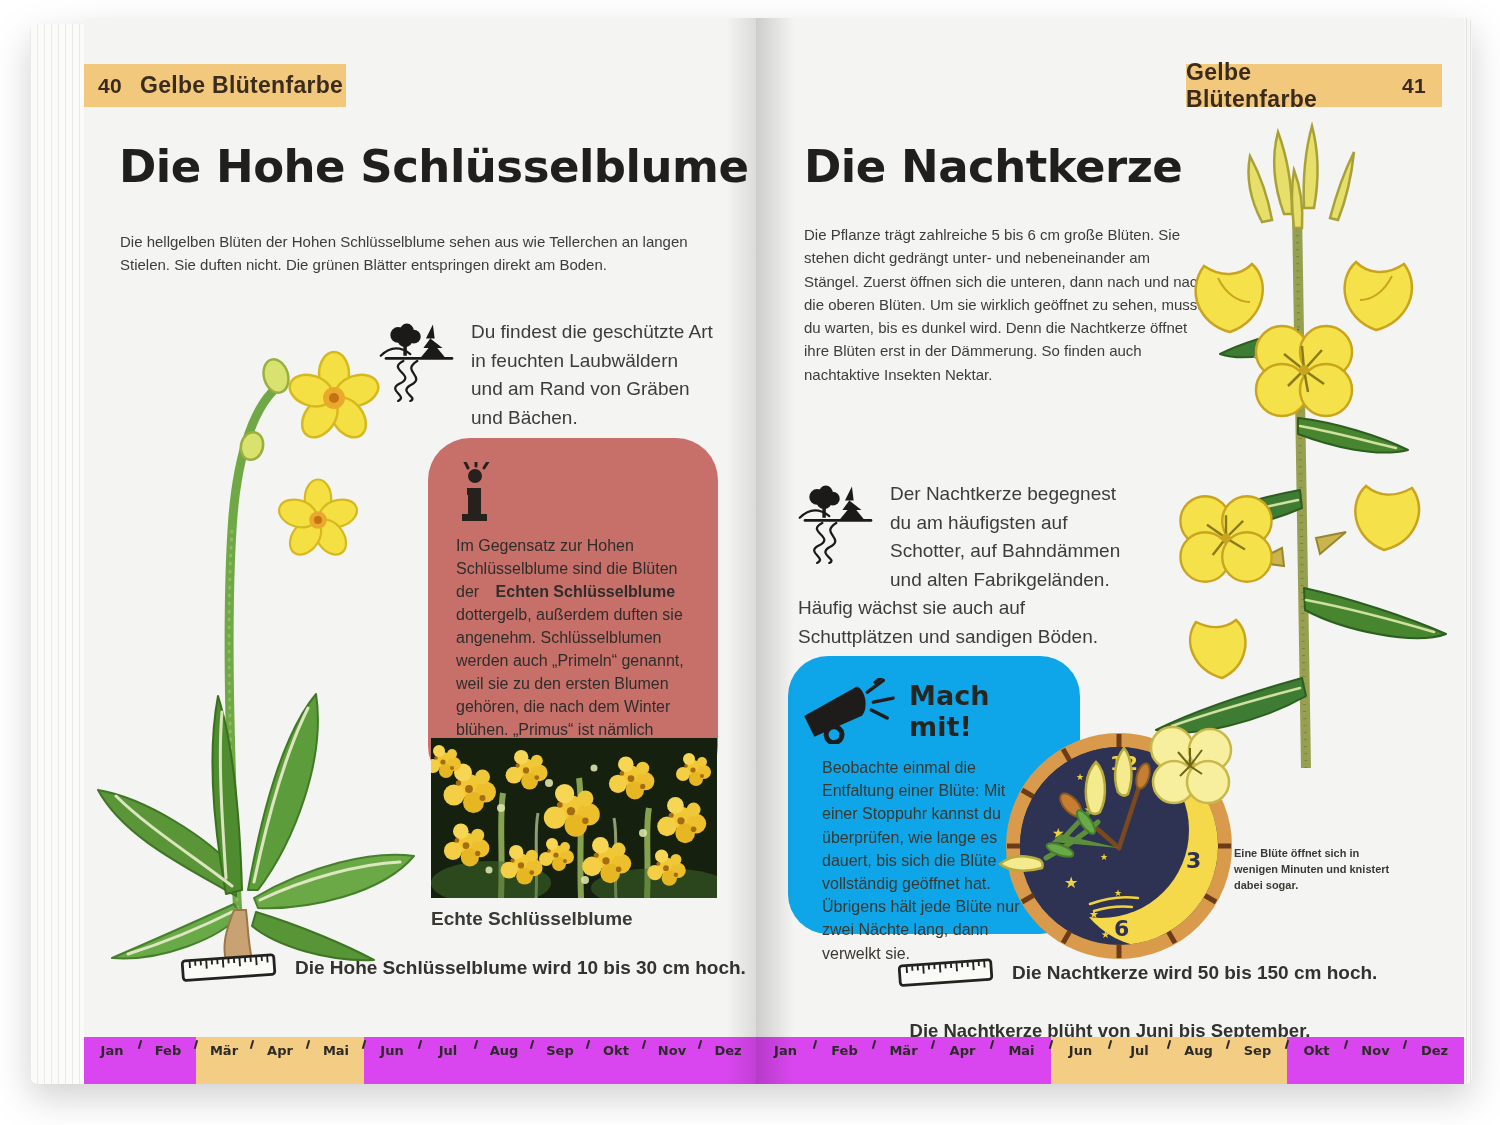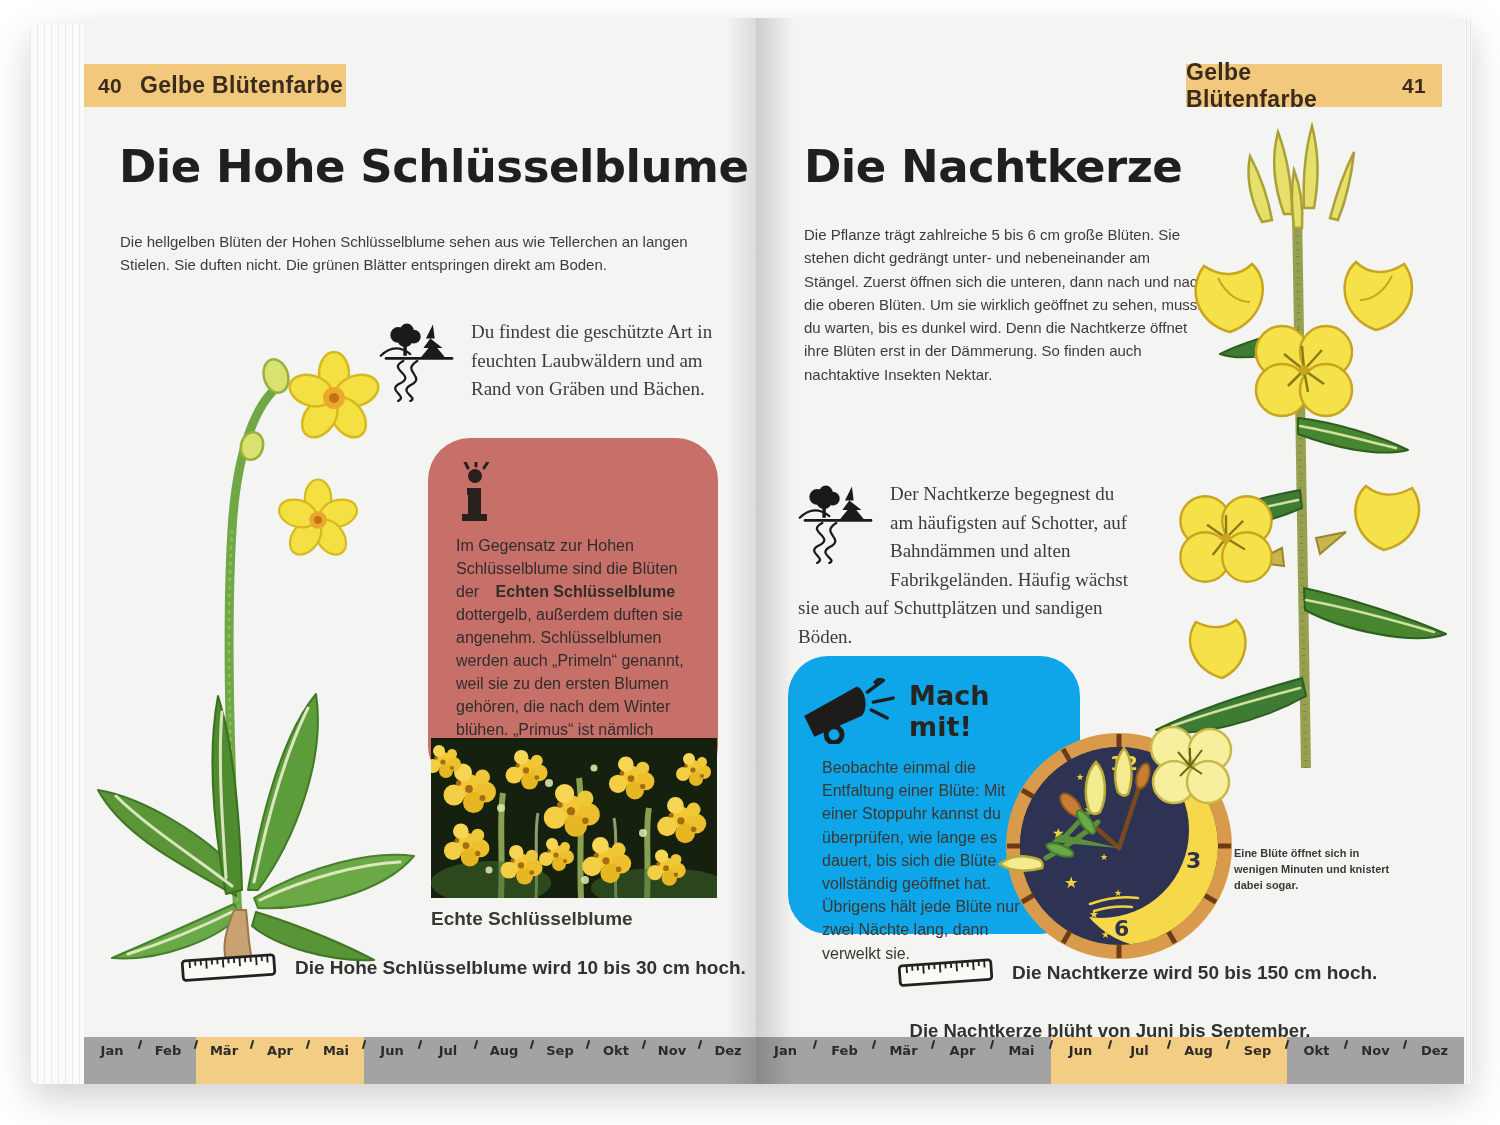--- a/index.html
+++ b/index.html
@@ -27,21 +27,21 @@
   .band{position:absolute;background:#f1c87c;height:43px;display:flex;align-items:center;
     font-weight:800;color:#3a2b1e;font-size:23px;letter-spacing:.3px;}
   .band .num{font-size:21px;}
   .band-left{left:0;top:46px;width:248px;padding-left:14px;gap:18px;}
   .band-right{right:22px;top:46px;width:240px;justify-content:flex-end;padding-right:16px;gap:16px;}
 
   .title{position:absolute;font-size:45px;font-weight:800;color:#201f1d;letter-spacing:-.5px;
     font-family:"DejaVu Sans",sans-serif;}
   .intro{position:absolute;font-size:15px;line-height:1.55;color:#3d3c3a;}
 
-  .habitat{position:absolute;font-size:19px;line-height:1.5;color:#3d3c3a;font-family:Liberation Serif, serif;}
+  .habitat{position:absolute;font-size:19px;line-height:1.5;color:#3d3c3a;}
   .habitat .licon{float:left;width:80px;height:82px;margin:2px 12px 2px 0;}
 
   .infobox{position:absolute;background:#c7706a;border-radius:42px;color:#2e2d2b;}
   .infobox-head{display:flex;align-items:flex-start;gap:14px;padding:24px 24px 6px 26px;}
   .infobox-title{font-weight:800;font-size:25px;line-height:1.12;color:#29282662;color:#2b2a28;
     font-family:"DejaVu Sans",sans-serif;}
   .infobox-body{padding:4px 24px 24px 28px;font-size:16px;line-height:1.44;}
   .infobox-body b{font-weight:800;margin-left:12px;}
 
   .photo{position:absolute;width:286px;}
@@ -53,21 +53,21 @@
   .actbox-title{font-weight:800;font-size:27px;color:#26251f;font-family:"DejaVu Sans",sans-serif;}
   .actbox-body{padding:10px 26px 26px 34px;font-size:16px;line-height:1.45;width:212px;}
 
   .height-row{position:absolute;display:flex;align-items:center;gap:16px;}
   .height-row .ruler{width:100px;height:40px;flex:none;}
   .height-text{font-weight:800;font-size:19px;color:#33322f;}
 
   .bloom-note{position:absolute;width:100%;text-align:center;font-weight:800;font-size:18.5px;color:#33322f;}
 
   .months-bar{position:absolute;left:0;bottom:0;width:100%;height:47px;display:flex;}
-  .month-cell{flex:1;background:#a3a3a3;position:relative;display:flex;justify-content:center;}
+  .month-cell{flex:1;background:#d946ef;position:relative;display:flex;justify-content:center;}
   .month-cell.hl{background:#f4cd85;}
   .month-cell span{margin-top:6px;font-size:13px;font-weight:800;color:#2c2b28;
     font-family:"DejaVu Sans",sans-serif;}
   .month-cell:not(:first-child)::before{content:"";position:absolute;left:-1px;top:3px;width:2px;
     height:9px;background:#2c2b28;transform:rotate(16deg);}
 
   .illu{position:absolute;}
   .clock-caption{position:absolute;font-weight:800;font-size:11px;line-height:1.45;color:#3a3933;}
 </style>
 </head>

